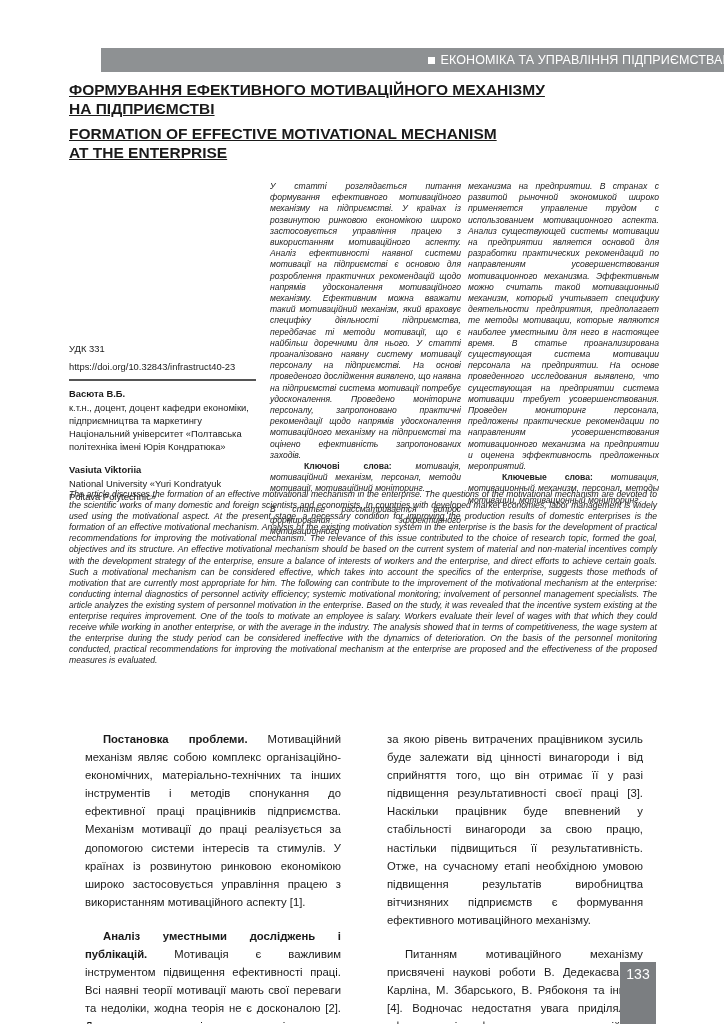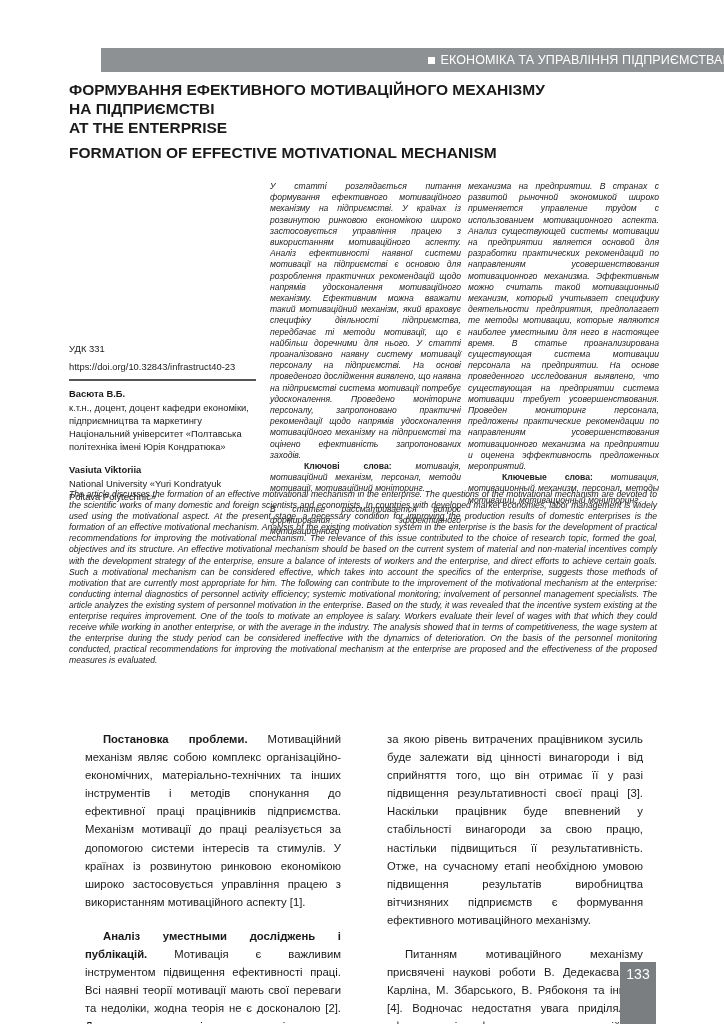--- a/index.html
+++ b/index.html
@@ -7,21 +7,21 @@
   .header-bar {
     position: absolute; left: 69px; top: 48px; width: 649px; height: 24px;
     background: #8e9193; color: #ffffff;
     font-family: "Liberation Sans", sans-serif; font-size: 12.5px;
     display: flex; align-items: center; justify-content: flex-end; padding-right: 8px; box-sizing: border-box;
     letter-spacing: 0.1px;
     margin-left: 32px;
   }
   .header-bar .sq { display: inline-block; width: 7px; height: 7px; background: #fff; margin-right: 6px; }
   .titles { position: absolute; left: 69px; top: 80px; width: 590px; font-family: "Liberation Sans", sans-serif; font-weight: bold; }
-  .titles .t { font-size: 15.5px; line-height: 19px; margin: 0; }
+  .titles .t { font-size: 15.5px; line-height: 19px; margin: 0; text-decoration: underline; }
   .titles .t-en { margin-top: 6px; }
   .left-meta { position: absolute; left: 69px; top: 342px; width: 185px; font-family: "Liberation Sans", sans-serif; font-size: 9.4px; line-height: 13.2px; }
   .left-meta .udk { margin-bottom: 5px; }
   .left-meta .rule { height: 2px; background: #555; margin: 6px 0 6px 0; width: 187px; }
   .left-meta .bold { font-weight: bold; }
   .left-meta .gap { height: 10px; }
   .abs-col {
     position: absolute; top: 181px; width: 191px;
     font-family: "Liberation Sans", sans-serif; font-style: italic; font-size: 8.6px; line-height: 11.2px;
     text-align: justify; color: #222;
@@ -56,22 +56,22 @@
 <body>
 
 <div class="header-bar">
   <span class="sq"></span>
   <span>ЕКОНОМІКА ТА УПРАВЛІННЯ ПІДПРИЄМСТВАМИ</span>
 </div>
 
 <div class="titles">
   <p class="t">ФОРМУВАННЯ ЕФЕКТИВНОГО МОТИВАЦІЙНОГО МЕХАНІЗМУ</p>
   <p class="t">НА ПІДПРИЄМСТВІ</p>
+  <p class="t t-en">FORMATION OF EFFECTIVE MOTIVATIONAL MECHANISM</p>
   <p class="t">AT THE ENTERPRISE</p>
-  <p class="t t-en">FORMATION OF EFFECTIVE MOTIVATIONAL MECHANISM</p>
 </div>
 
 <div class="left-meta">
   <div class="udk">УДК 331</div>
   <div>https://doi.org/10.32843/infrastruct40-23</div>
   <div class="rule"></div>
   <div class="bold">Васюта В.Б.</div>
   <div>к.т.н., доцент, доцент кафедри економіки, підприємництва та маркетингу</div>
   <div>Національний університет «Полтавська політехніка імені Юрія Кондратюка»</div>
   <div class="gap"></div>

